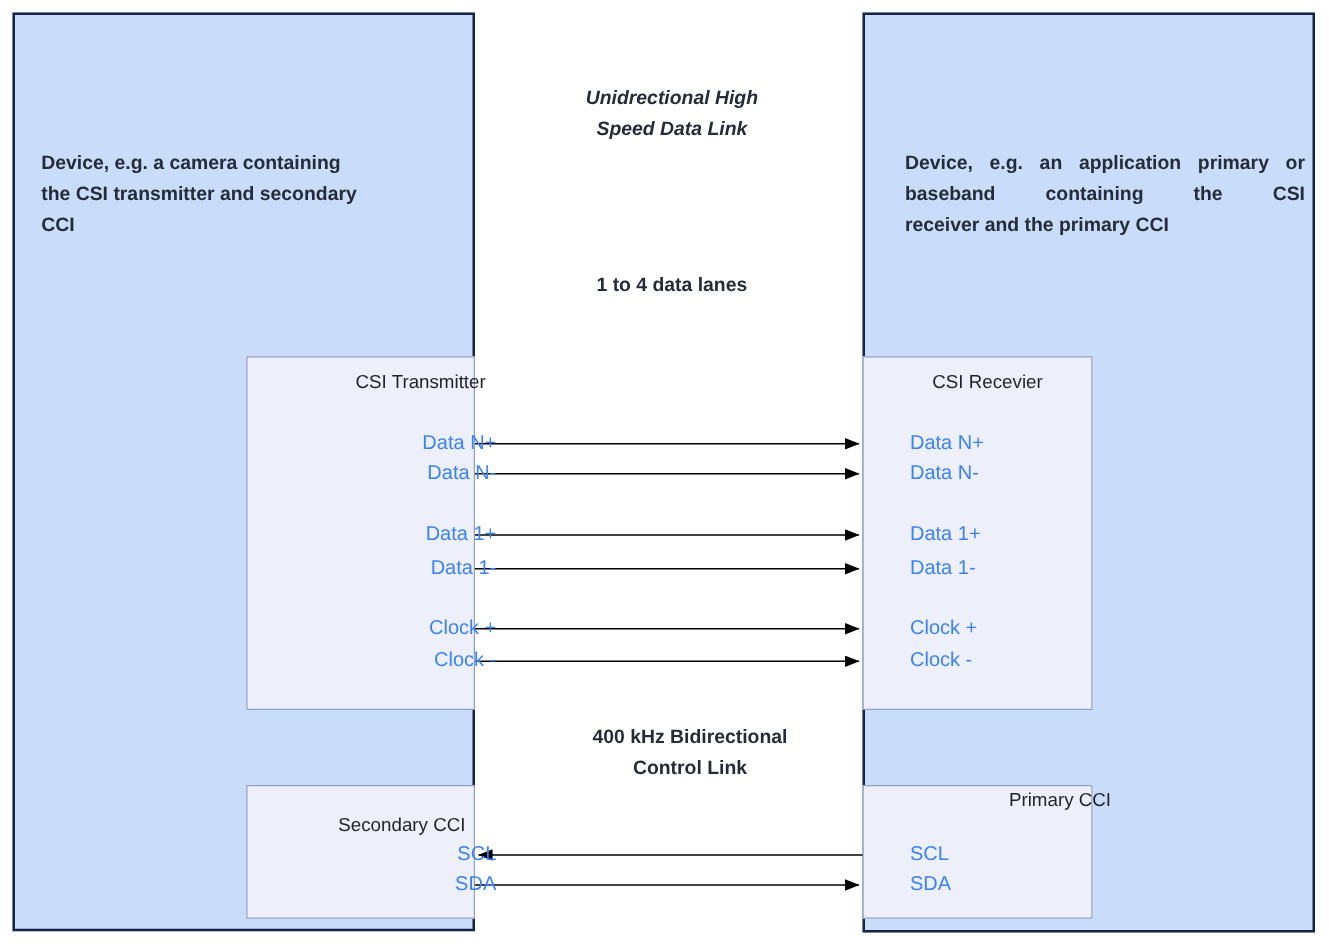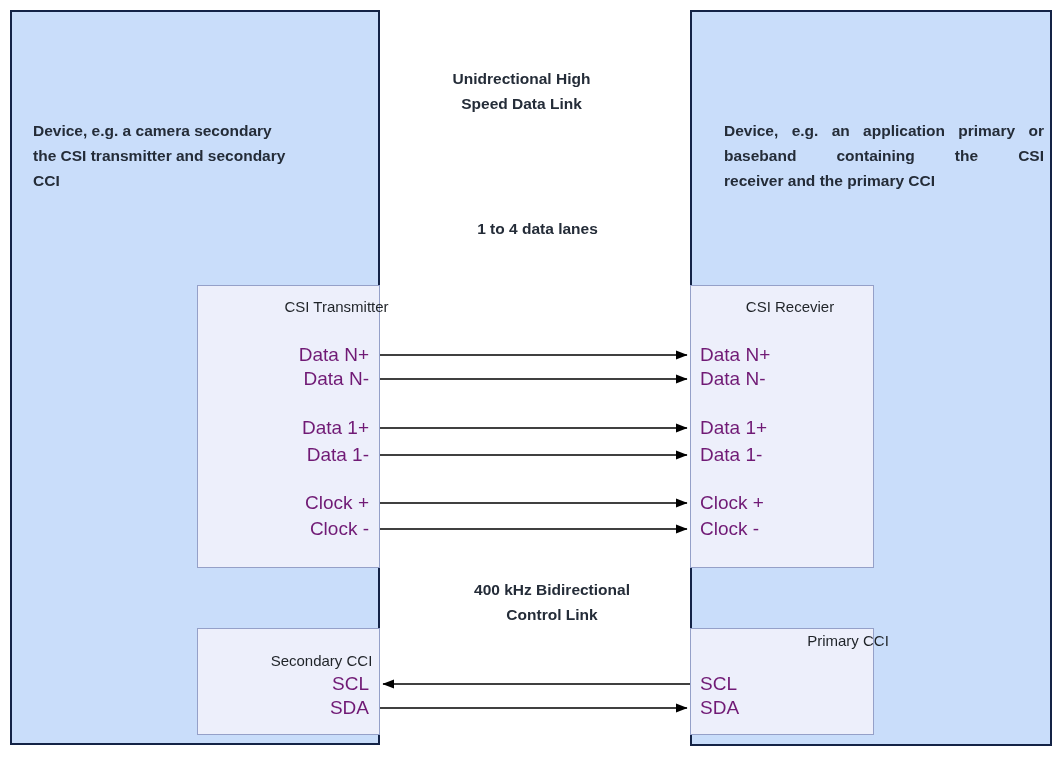--- a/index.html
+++ b/index.html
@@ -53,23 +53,24 @@
     transform: translateY(-50%);
     font-size: 15px;
     color: #1f2328;
     text-align: center;
     white-space: nowrap;
     margin-left: 48px;
   }
   .sig {
     position: absolute;
     transform: translateY(-50%);
-    font-size: 19px;
-    color: #701a75;
+    font-size: 16px;
+    color: #3b82f6;
     white-space: nowrap;
+    margin-left: 28px;
   }
   .sig.tx {
     left: 197px;
     width: 172px;
     text-align: right;
   }
   .sig.rx {
     left: 700px;
     text-align: left;
   }
@@ -106,31 +107,31 @@
     <line x1="380" y1="379" x2="687" y2="379" marker-end="url(#arr)"></line>
     <line x1="380" y1="428" x2="687" y2="428" marker-end="url(#arr)"></line>
     <line x1="380" y1="455" x2="687" y2="455" marker-end="url(#arr)"></line>
     <line x1="380" y1="503" x2="687" y2="503" marker-end="url(#arr)"></line>
     <line x1="380" y1="529" x2="687" y2="529" marker-end="url(#arr)"></line>
     <line x1="690" y1="684" x2="383" y2="684" marker-end="url(#arr)"></line>
     <line x1="380" y1="708" x2="687" y2="708" marker-end="url(#arr)"></line>
   </svg>
 
   <div class="device-text" style="left:33px; top:118px; width:310px;">
-    <div class="line">Device, e.g. a camera secondary</div>
+    <div class="line">Device, e.g. a camera containing</div>
     <div class="line">the CSI transmitter and secondary</div>
     <div class="line">CCI</div>
   </div>
   <div class="device-text" style="left:724px; top:118px; width:320px;">
     <div class="line justify-line">Device, e.g. an application primary or</div>
     <div class="line justify-line">baseband containing the CSI</div>
     <div class="line">receiver and the primary CCI</div>
   </div>
 
-  <div class="center-label" style="left:364px; top:66px; width:315px;">Unidrectional High
+  <div class="center-label" style="left:380px; top:66px; width:315px;font-style:italic;">Unidrectional High
 Speed Data Link</div>
   <div class="center-label" style="left:380px; top:216px; width:315px;">1 to 4 data lanes</div>
   <div class="center-label" style="left:398px; top:577px; width:308px;">400 kHz Bidirectional
 Control Link</div>
 
   <div class="box-title" style="left:197px; width:183px; top:306px;">CSI Transmitter</div>
   <div class="sig tx" style="top:355px;">Data N+</div>
   <div class="sig tx" style="top:379px;">Data N-</div>
   <div class="sig tx" style="top:428px;">Data 1+</div>
   <div class="sig tx" style="top:455px;">Data 1-</div>

